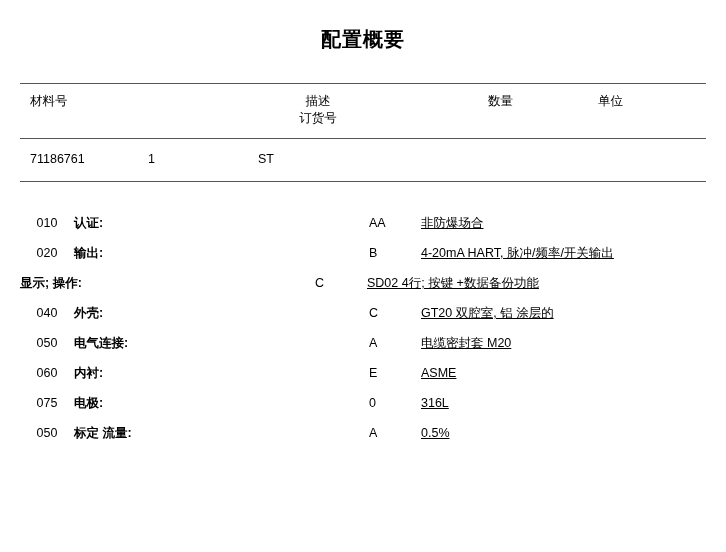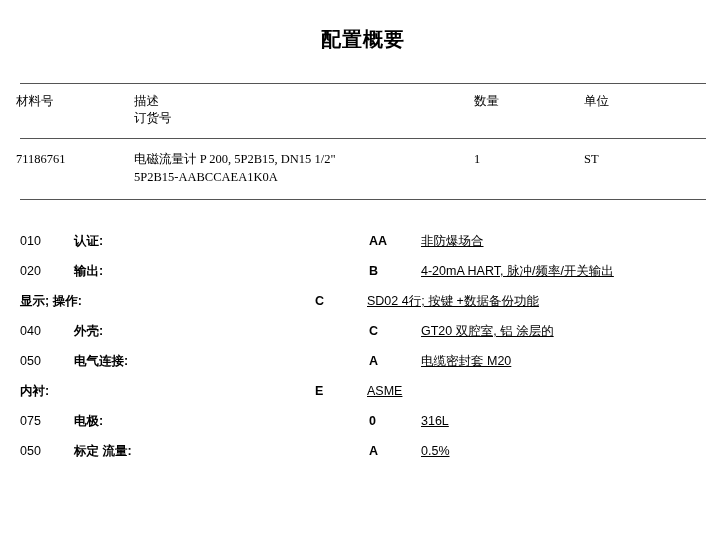--- a/index.html
+++ b/index.html
@@ -33,37 +33,37 @@
   .rule {
     height: 0;
     border-top: 1px solid #555;
     margin: 0 20px;
   }
   .header-rule-top {
     margin-top: 30px;
   }
   
   .grid {
-    margin: 0 16px;
+    margin: 0 30px;
     width: 686px;
-    font-family: Liberation Serif, serif;
   }
   .row {
     display: flex;
     align-items: flex-start;
   }
   .col-mat {
     width: 118px;
     flex: 0 0 118px;
     box-sizing: border-box;
   }
   .col-desc {
     width: 340px;
     flex: 0 0 340px;
     box-sizing: border-box;
+    text-align: center;
   }
   .col-qty {
     width: 110px;
     flex: 0 0 110px;
     box-sizing: border-box;
   }
   .col-unit {
     width: 118px;
     flex: 0 0 118px;
     box-sizing: border-box;
@@ -89,30 +89,30 @@
   .spec-row {
     display: flex;
     align-items: flex-start;
     font-size: 12.5px;
     height: 30px;
     line-height: 30px;
   }
   .spec-code {
     width: 54px;
     flex: 0 0 54px;
+    text-align: center;
   }
   .spec-label {
     width: 295px;
     flex: 0 0 295px;
     font-weight: bold;
   }
   .spec-val {
     width: 52px;
     flex: 0 0 52px;
-    font-weight: bold;
   }
   .spec-text {
     flex: 1 1 auto;
     text-decoration: underline;
   }
 </style>
 </head>
 <body>
 
 <div class="page">
@@ -134,24 +134,20 @@
     </div>
 
   </div>
 
   <div class="rule"></div>
 
   <div class="grid">
 
     <div class="row tbody">
       <div class="col-mat">71186761</div>
-      <div class="col-desc">
-        <span>电磁流量计 P 200, 5P2B15, DN15 1/2"</span>
-        <span class="sub">5P2B15-AABCCAEA1K0A</span>
-      </div>
       <div class="col-qty">1</div>
       <div class="col-unit">ST</div>
     </div>
 
   </div>
 
   <div class="rule"></div>
 
   <div class="spec-list">
 
@@ -183,20 +179,21 @@
     </div>
 
     <div class="spec-row">
       <div class="spec-code">050</div>
       <div class="spec-label">电气连接:</div>
       <div class="spec-val">A</div>
       <div class="spec-text">电缆密封套 M20</div>
     </div>
 
     <div class="spec-row">
+      <div class="spec-code">060</div>
       <div class="spec-label">内衬:</div>
       <div class="spec-val">E</div>
       <div class="spec-text">ASME</div>
     </div>
 
 
     <div class="spec-row">
       <div class="spec-code">075</div>
       <div class="spec-label">电极:</div>
       <div class="spec-val">0</div>

